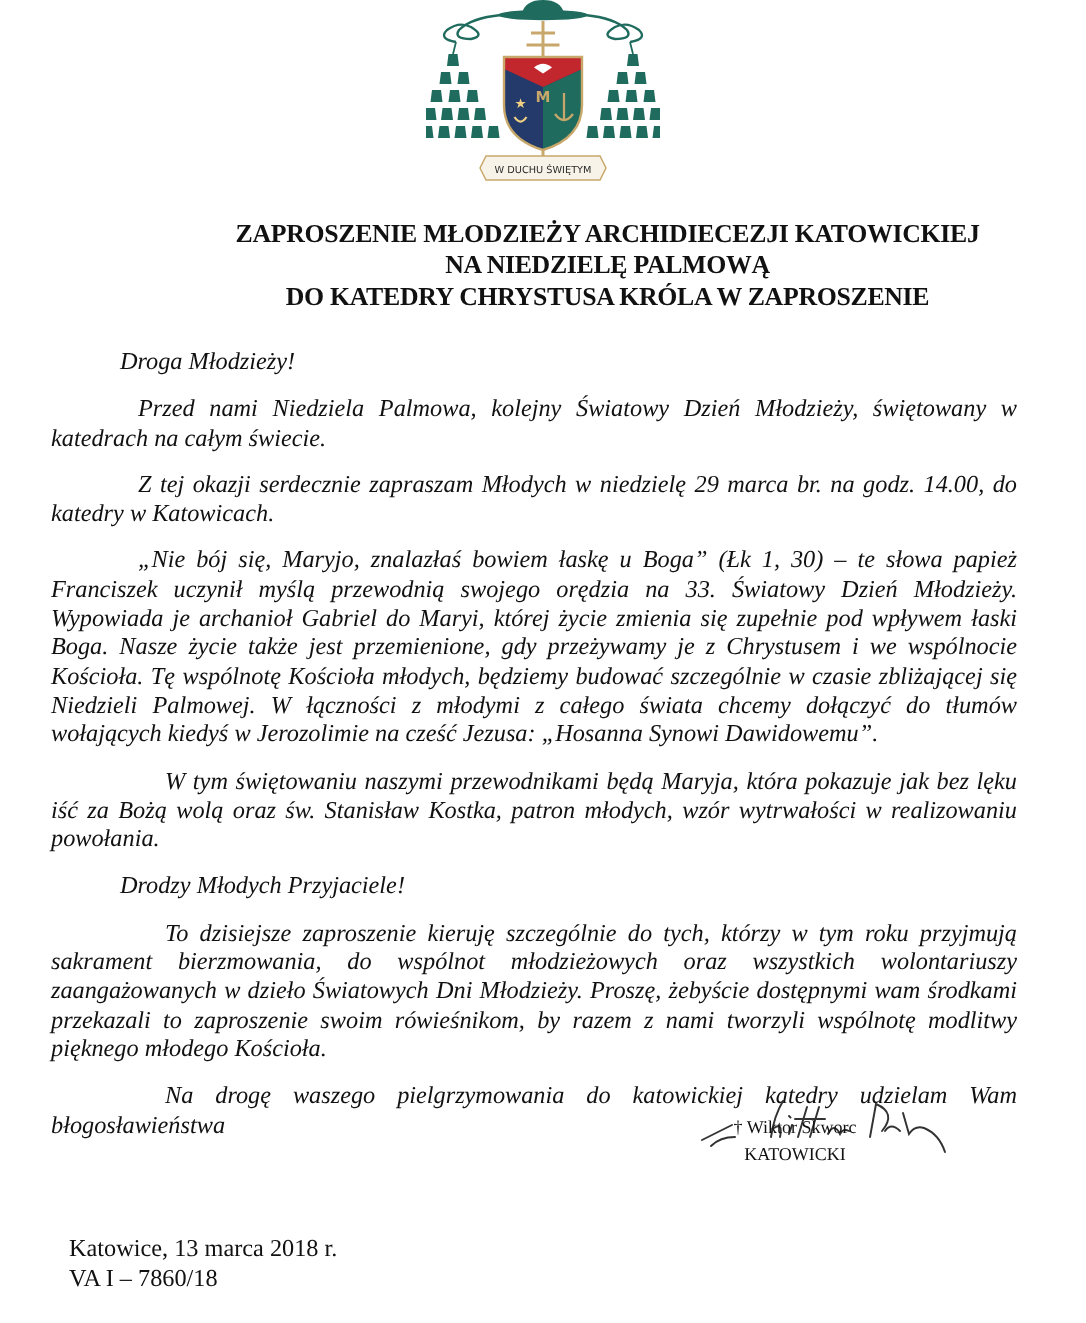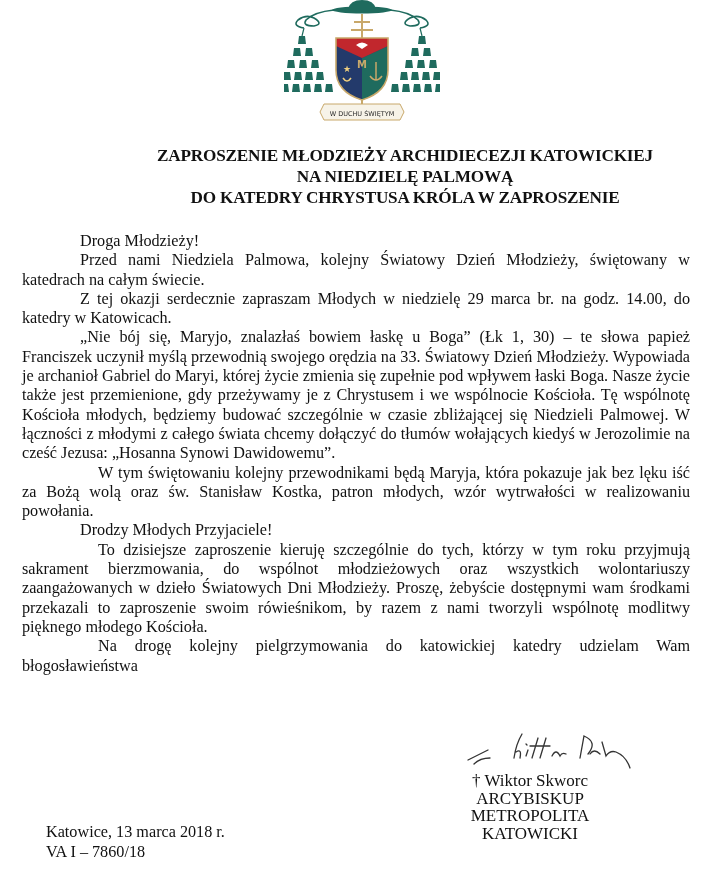--- a/index.html
+++ b/index.html
@@ -11,29 +11,29 @@
   .crest { position: absolute; left: 284px; top: 0px; width: 156px; height: 128px; }
   .title {
     position: absolute; left: 0; top: 145px; width: 724px;
     text-align: center; font-weight: bold; font-size: 17.2px; line-height: 21px;
     letter-spacing: -0.2px;
     margin-left: 43px;
   }
   .title div { white-space: nowrap; }
   .body {
     position: absolute; left: 22px; top: 232px; width: 668px;
-    font-size: 16.2px; line-height: 19.3px;
+    font-size: 16.2px; line-height: 19.3px; font-style: italic;
   }
-  .p { text-align: justify; text-indent: 58px; margin: 0; }
+  .p { text-align: justify; text-indent: 58px; margin: 12px; }
   .greet { text-indent: 58px; margin: 0; }
   .p.sp { text-indent: 76px; }
   .sig-img { position: absolute; left: 460px; top: 728px; width: 180px; height: 45px; }
   .signer {
-    position: absolute; left: 430px; top: 772px; width: 200px;
-    text-align: center; font-size: 17px; line-height: 17.5px;
+    position: absolute; left: 430px; top: 743px; width: 200px;
+    text-align: center; font-size: 12px; line-height: 17.5px;
   }
   .footer {
     position: absolute; left: 46px; top: 823px;
     font-size: 16.2px; line-height: 19.5px;
   }
 </style>
 </head>
 <body>
 
 <svg class="crest" viewBox="0 0 156 128" xmlns="http://www.w3.org/2000/svg">
@@ -105,38 +105,37 @@
   <div>ZAPROSZENIE MŁODZIEŻY ARCHIDIECEZJI KATOWICKIEJ</div>
   <div>NA NIEDZIELĘ PALMOWĄ</div>
   <div>DO KATEDRY CHRYSTUSA KRÓLA W ZAPROSZENIE</div>
 </div>
 
 <div class="body">
   <p class="greet">Droga Młodzieży!</p>
   <p class="p">Przed nami Niedziela Palmowa, kolejny Światowy Dzień Młodzieży, świętowany w katedrach na całym świecie.</p>
   <p class="p">Z tej okazji serdecznie zapraszam Młodych w niedzielę 29 marca br. na godz. 14.00, do katedry w Katowicach.</p>
   <p class="p">„Nie bój się, Maryjo, znalazłaś bowiem łaskę u Boga” (Łk 1, 30) – te słowa papież Franciszek uczynił myślą przewodnią swojego orędzia na 33. Światowy Dzień Młodzieży. Wypowiada je archanioł Gabriel do Maryi, której życie zmienia się zupełnie pod wpływem łaski Boga. Nasze życie także jest przemienione, gdy przeżywamy je z Chrystusem i we wspólnocie Kościoła. Tę wspólnotę Kościoła młodych, będziemy budować szczególnie w czasie zbliżającej się Niedzieli Palmowej. W łączności z młodymi z całego świata chcemy dołączyć do tłumów wołających kiedyś w Jerozolimie na cześć Jezusa: „Hosanna Synowi Dawidowemu”.</p>
-  <p class="p sp">W tym świętowaniu kolejny przewodnikami będą Maryja, która pokazuje jak bez lęku iść za Bożą wolą oraz św. Stanisław Kostka, patron młodych, wzór wytrwałości w realizowaniu powołania.</p>
+  <p class="p sp">W tym świętowaniu naszymi przewodnikami będą Maryja, która pokazuje jak bez lęku iść za Bożą wolą oraz św. Stanisław Kostka, patron młodych, wzór wytrwałości w realizowaniu powołania.</p>
   <p class="greet">Drodzy Młodych Przyjaciele!</p>
   <p class="p sp">To dzisiejsze zaproszenie kieruję szczególnie do tych, którzy w tym roku przyjmują sakrament bierzmowania, do wspólnot młodzieżowych oraz wszystkich wolontariuszy zaangażowanych w dzieło Światowych Dni Młodzieży. Proszę, żebyście dostępnymi wam środkami przekazali to zaproszenie swoim rówieśnikom, by razem z nami tworzyli wspólnotę modlitwy pięknego młodego Kościoła.</p>
-  <p class="p sp">Na drogę kolejny pielgrzymowania do katowickiej katedry udzielam Wam błogosławieństwa</p>
+  <p class="p sp">Na drogę waszego pielgrzymowania do katowickiej katedry udzielam Wam błogosławieństwa</p>
 </div>
 
 <svg class="sig-img" viewBox="0 0 180 45" xmlns="http://www.w3.org/2000/svg">
   <g fill="none" stroke="#333" stroke-width="1.3" stroke-linecap="round">
     <path d="M8 32 L28 22 M14 36 Q20 30 30 30"></path>
     <path d="M54 30 Q56 16 62 6 M56 24 Q62 20 60 30 M66 28 L68 22 M66 16 L67 17"></path>
     <path d="M72 30 L78 10 M70 18 L82 18 M80 30 L86 10 M78 18 L90 18"></path>
     <path d="M92 28 Q96 20 100 28 Q102 24 106 26"></path>
     <path d="M120 30 L124 8 Q138 14 128 26 M130 26 Q134 20 140 26 M142 14 L146 28 Q150 22 156 24 Q166 28 170 40"></path>
   </g>
 </svg>
 
 <div class="signer">
   <div>† Wiktor Skworc</div>
-  <div>ARCYBISKUP METROPOLITA</div>
   <div>KATOWICKI</div>
 </div>
 
 <div class="footer">
   <div>Katowice, 13 marca 2018 r.</div>
   <div>VA I – 7860/18</div>
 </div>
 
 </body></html>

